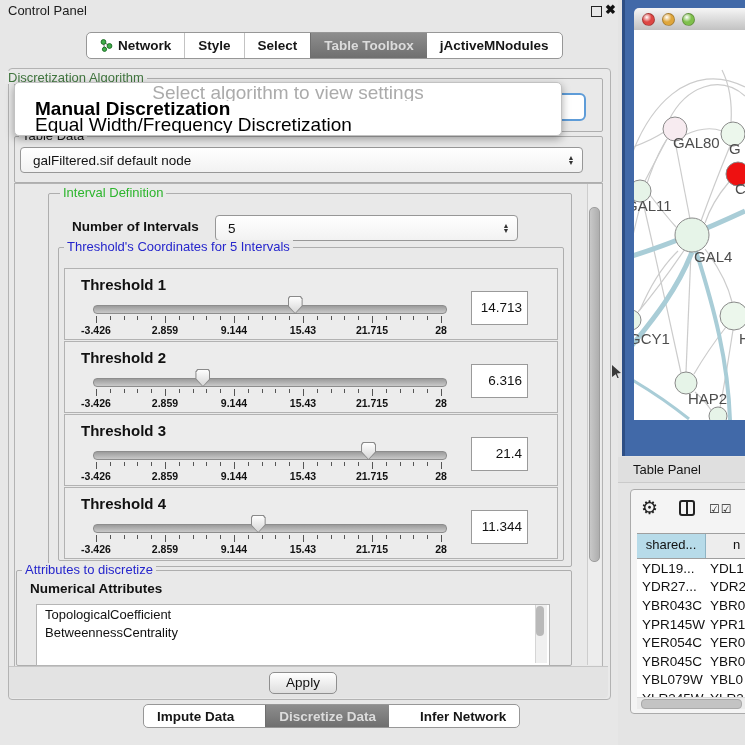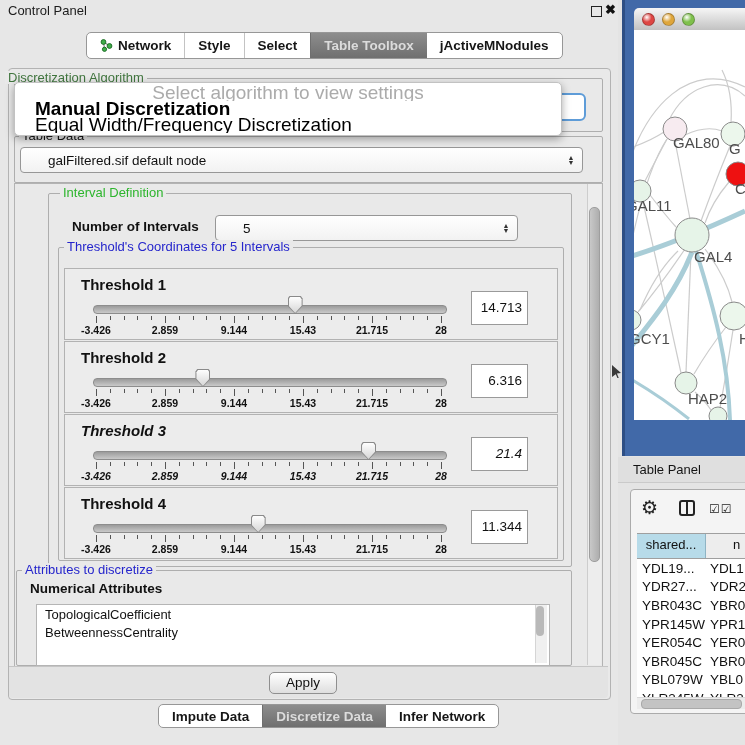--- a/index.html
+++ b/index.html
@@ -9,21 +9,21 @@
 
   
   #control-panel{left:0;top:0;width:618px;height:745px;background:#e7e7e7;}
   #cp-titlebar{left:0;top:0;width:618px;height:22px;}
   #cp-title{left:8px;top:3px;font-size:13px;color:#1c1c1c;}
   #float-icon{left:591px;top:6px;width:9px;height:9px;border:1.5px solid #222;background:transparent;}
   #close-icon{left:605px;top:2px;font-size:13px;font-weight:bold;color:#111;}
 
   .segbar{display:inline-flex;background:#fff;border:1px solid #979797;border-radius:5px;overflow:hidden;}
   #top-tabs{left:86px;top:32px;height:25px;}
-  #bottom-tabs{left:158px;top:704px;height:22px;}
+  #bottom-tabs{left:143px;top:704px;height:22px;gap:18px;}
   .seg{display:flex;align-items:center;padding:0 13px;font-size:13.5px;font-weight:bold;color:#161616;border-left:1px solid #c3c3c3;cursor:default;}
   .seg:first-child{border-left:none;}
   .seg.active{background:linear-gradient(#8d8d8d,#6f6f6f);color:#dcdcdc;border-left-color:#6f6f6f;}
   .seg.active + .seg{border-left:none;}
   .seg .icn{margin-right:5px;display:inline-flex;}
 
   #outer-panel{left:8px;top:68px;width:601px;height:630px;background:#e9e9e9;border:1px solid #b3b3b3;border-radius:4px;}
 
   .group{border:1px solid #aeaeae;border-radius:2px;}
   .legend{font-size:13px;background:#e9e9e9;padding:0 3px;line-height:13px;}
@@ -34,21 +34,21 @@
 
   #algo-popup{left:14px;top:82px;width:546px;height:52px;background:#fff;border:1px solid #c2c2c2;border-radius:5px;box-shadow:0 3px 8px rgba(0,0,0,.35);z-index:30;}
   .popup-row{height:16px;line-height:16px;font-size:19px;padding:0 20px;white-space:nowrap;overflow:hidden;}
   #popup-placeholder{text-align:center;color:#ababab;margin-top:2px;}
   .popup-option-bold{font-weight:bold;color:#000;}
   .popup-option{color:#000;}
 
   #tabledata-group{left:14px;top:136px;width:587px;height:45px;}
   #tabledata-legend{left:19px;top:129px;color:#141414;}
   .combo{background:linear-gradient(#ffffff,#f2f2f2);border:1px solid #979797;border-radius:4px;font-size:13.5px;color:#111;display:flex;align-items:center;}
-  .combo .txt{padding-left:27px;flex:1;}
+  .combo .txt{padding-left:12px;flex:1;}
   .stepper{width:14px;display:flex;flex-direction:column;align-items:center;justify-content:center;line-height:5px;font-size:7px;color:#333;margin-right:4px;}
   #tabledata-combo{left:20px;top:147px;width:561px;height:24px;}
 
   #scroll-viewport{left:14px;top:183px;width:587px;height:483px;background:#e9e9e9;border:1px solid #b3b3b3;}
   #v-scrollbar-track{left:587px;top:184px;width:13px;height:481px;background:#ededed;border-left:1px solid #cdcdcd;}
   #v-scrollbar-thumb{left:589px;top:207px;width:9px;height:353px;background:linear-gradient(90deg,#c8c8c8,#aeaeae);border:1px solid #9e9e9e;border-radius:5px;}
 
   #interval-group{left:48px;top:193px;width:522px;height:372px;}
   #interval-legend{left:60px;top:186px;color:#2db52d;}
   #noi-label{left:72px;top:219px;font-size:13.5px;font-weight:bold;color:#111;}
@@ -257,21 +257,21 @@
           <div class="tick-label" style="left: 75px;">2.859</div>
           <div class="tick-label" style="left: 144px;">9.144</div>
           <div class="tick-label" style="left: 213px;">15.43</div>
           <div class="tick-label" style="left: 282px;">21.715</div>
           <div class="tick-label" style="left: 351px;">28</div>
           <div class="th-thumb" style="left: 130.449px;">
             <div class="th-thumb-in"></div>
           </div>
           <div class="th-value">6.316</div>
         </div>
-        <div class="abs th-box" style="top: 414px; font-style: italic;">
+        <div class="abs th-box" style="top: 414px;">
           <div class="th-label">Threshold 3</div>
           <div class="th-track"></div>
           <div class="tick major" style="left: 31px;"></div>
           <div class="tick minor" style="left: 44.8px;"></div>
           <div class="tick minor" style="left: 58.6px;"></div>
           <div class="tick minor" style="left: 72.4px;"></div>
           <div class="tick minor" style="left: 86.2px;"></div>
           <div class="tick major" style="left: 100px;"></div>
           <div class="tick minor" style="left: 113.8px;"></div>
           <div class="tick minor" style="left: 127.6px;"></div>

